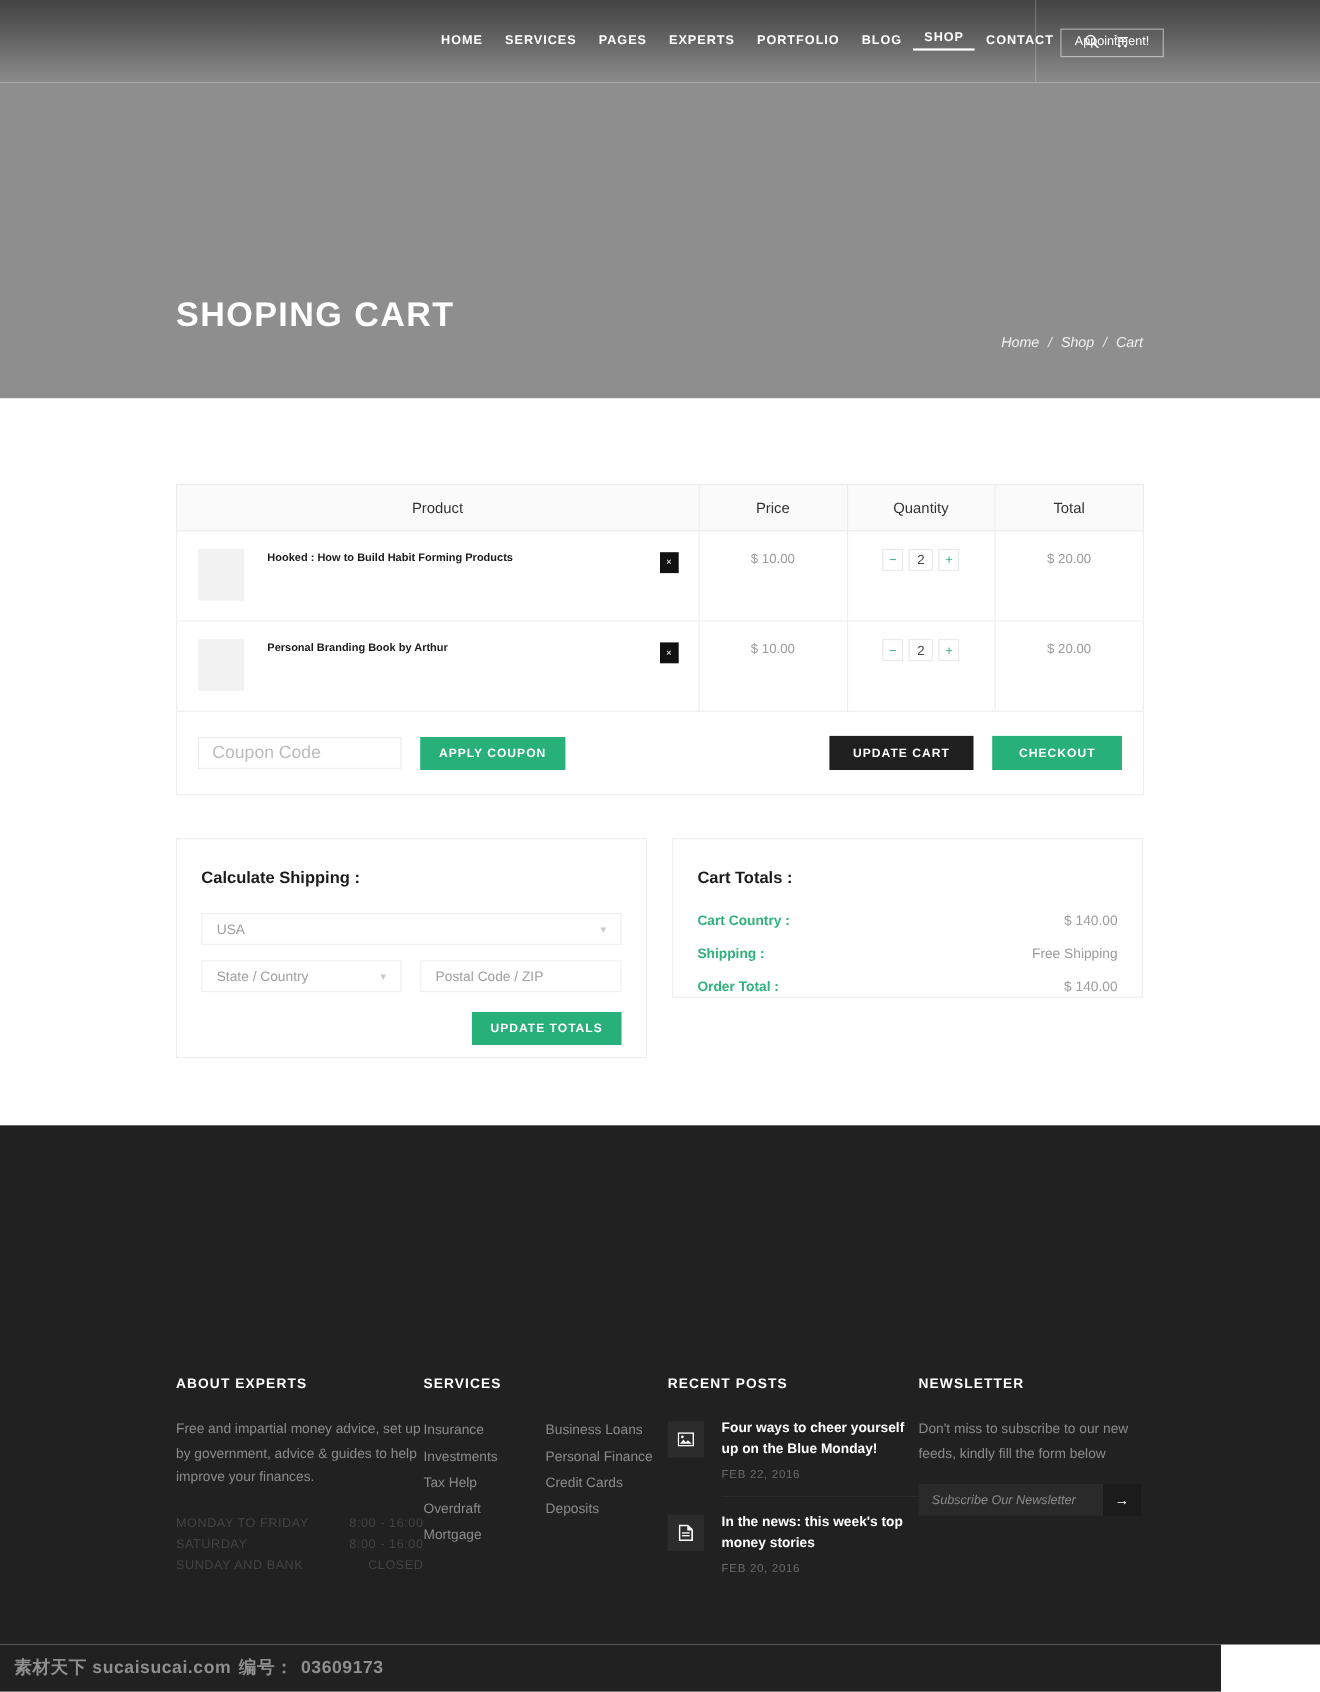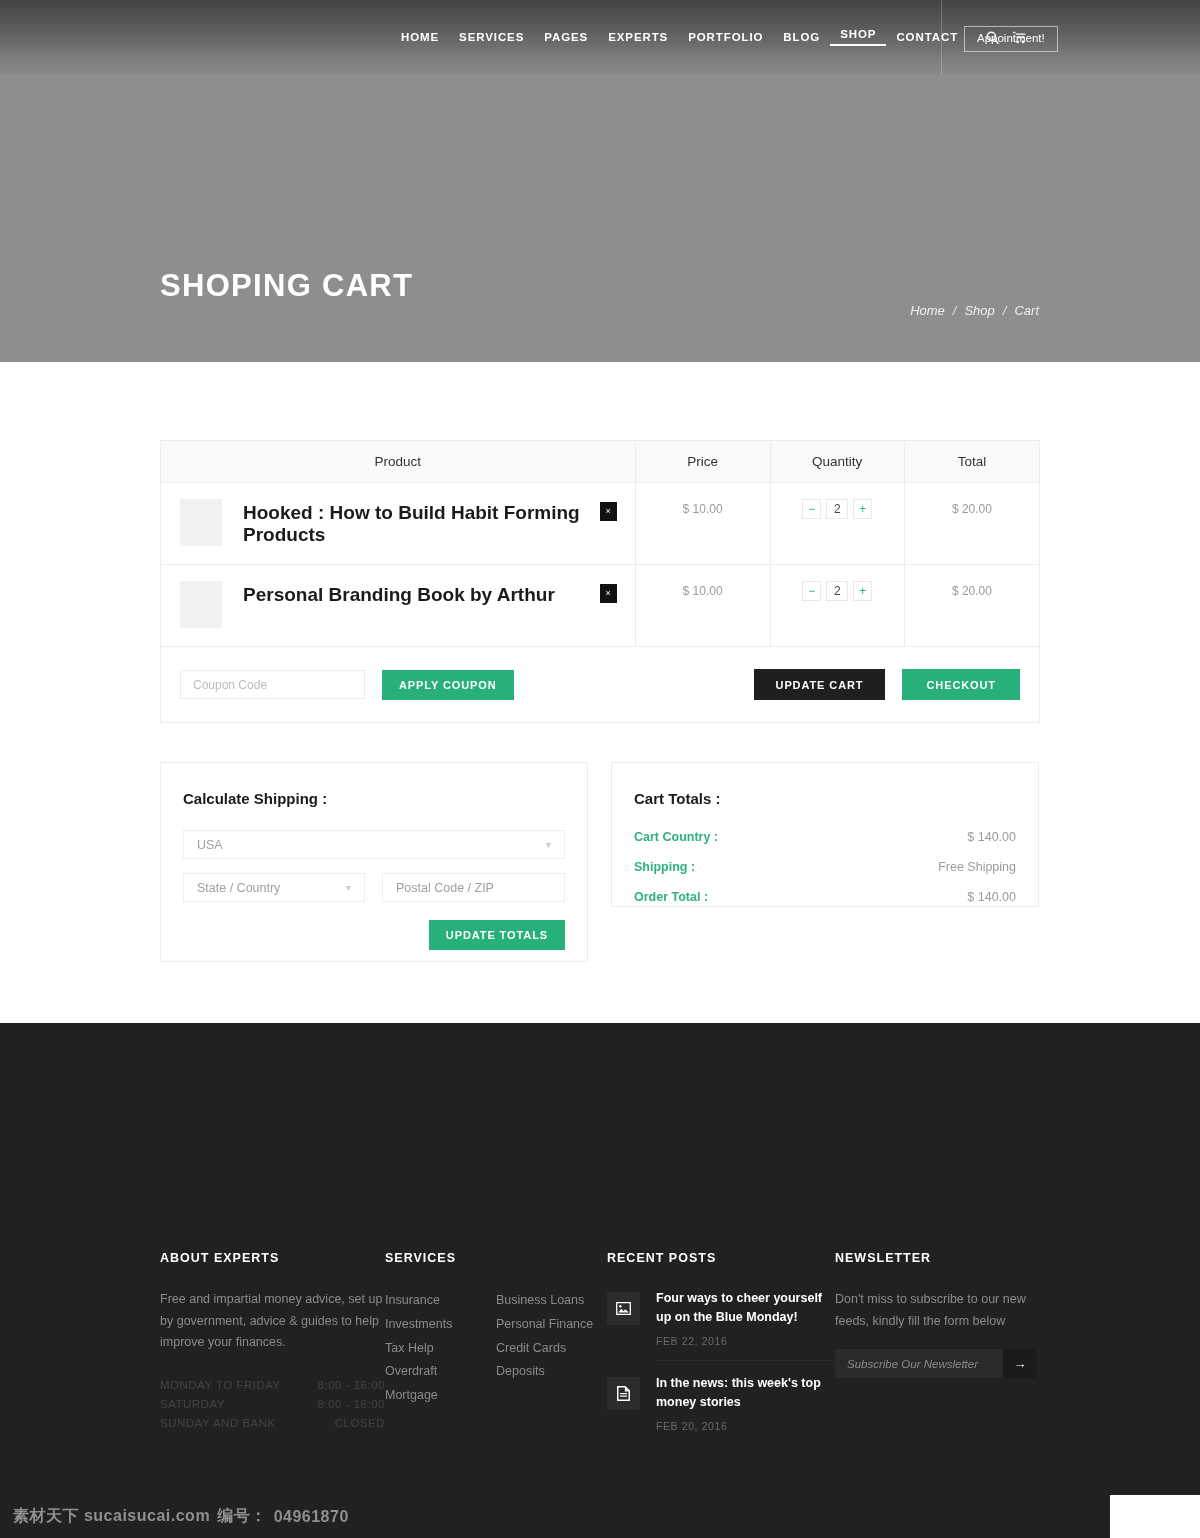--- a/index.html
+++ b/index.html
@@ -124,21 +124,21 @@
   }
   .cart-table tbody td:last-child { border-right: none; }
   .td-product { padding-left: 19px !important; padding-right: 18px !important; }
   .product-cell { display: flex; align-items: flex-start; }
   .product-thumb {
     width: 42px; height: 47px;
     background: #f2f2f2;
     flex: 0 0 42px;
   }
   .product-name {
-    font-size: 19px;
+    font-size: 10px;
     font-weight: bold;
     color: #1b1b1b;
     margin-left: 21px;
     margin-top: 3px;
     flex: 1;
   }
   .remove-btn {
     width: 17px; height: 19px;
     background: #111111;
     color: #ffffff;
@@ -182,21 +182,21 @@
     border-top: none;
     height: 76px;
     display: flex;
     align-items: center;
     padding: 0 19px;
   }
   .coupon-input {
     width: 185px; height: 29px;
     border: 1px solid #ececec;
     background: #fff;
-    font-size: 12px;
+    font-size: 16px;
     color: #555;
     padding: 0 12px;
     font-family: "Liberation Sans", sans-serif;
     outline: none;
   }
   .coupon-input::placeholder { color: #bcbcbc; }
   .btn {
     border: none;
     cursor: pointer;
     font-family: "Liberation Sans", sans-serif;
@@ -599,14 +599,14 @@
         <button class="news-submit">→</button>
       </div>
     </div>
 
   </div>
 </footer>
 
 <div class="watermark">
   <span>素材天下 sucaisucai.com</span>
   <span>编号：</span>
-  <span>04961870</span>
+  <span>03609173</span>
 </div>
 
 </body></html>

